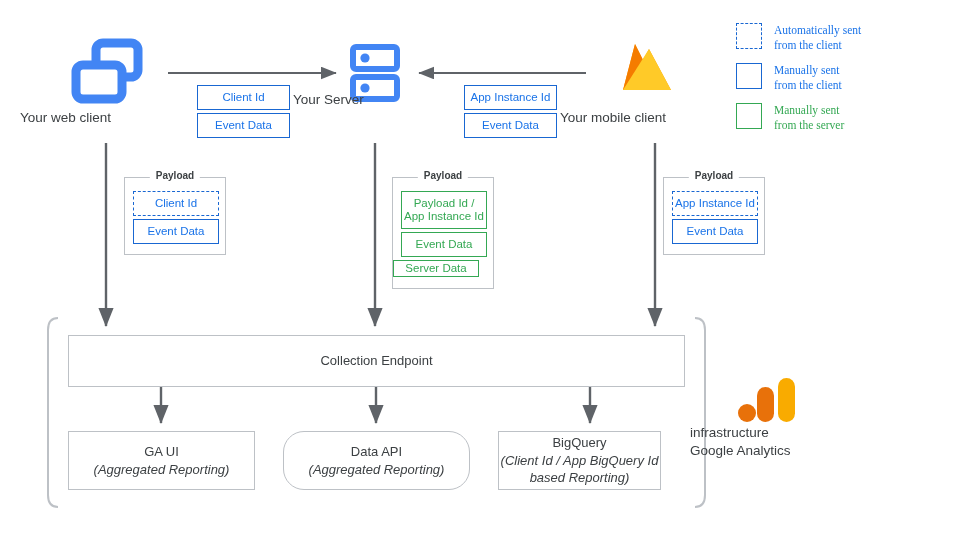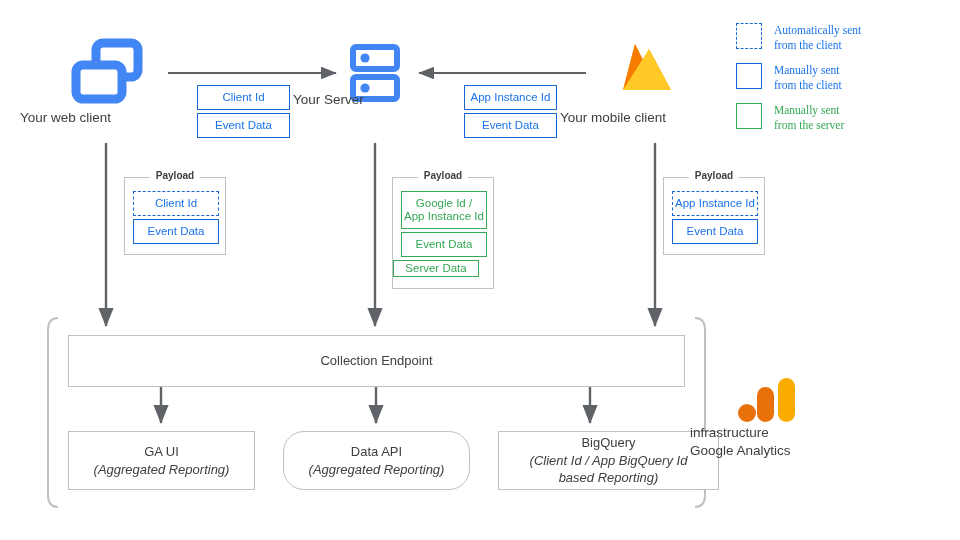--- a/index.html
+++ b/index.html
@@ -112,21 +112,21 @@
 
 <div class="abs payload" style="left:124px;top:177px;width:102px;height:78px;">
   <div class="payload-title">Payload</div>
   <div class="chip dashed" style="position:absolute;left:8px;top:13px;width:86px;height:25px;">Client Id</div>
   <div class="chip" style="position:absolute;left:8px;top:41px;width:86px;height:25px;">Event Data</div>
 </div>
 
 <div class="abs payload" style="left:392px;top:177px;width:102px;height:112px;">
   <div class="payload-title">Payload</div>
   <div class="chip green" style="position:absolute;left:8px;top:13px;width:86px;height:38px;flex-direction:column;">
-    <span>Google Id /</span>
+    <span>Payload Id /</span>
     <span>App Instance Id</span>
   </div>
   <div class="chip green" style="position:absolute;left:8px;top:54px;width:86px;height:25px;">Event Data</div>
   <div class="chip green" style="position:absolute;left:0;top:82px;width:86px;height:17px;">Server Data</div>
 </div>
 
 <div class="abs payload" style="left:663px;top:177px;width:102px;height:78px;">
   <div class="payload-title">Payload</div>
   <div class="chip dashed" style="position:absolute;left:8px;top:13px;width:86px;height:25px;">App Instance Id</div>
   <div class="chip" style="position:absolute;left:8px;top:41px;width:86px;height:25px;">Event Data</div>
@@ -165,21 +165,21 @@
 <div class="abs gbox" style="left:68px;top:431px;width:187px;height:59px;flex-direction:column;">
   <div>GA UI</div>
   <div class="it">(Aggregated Reporting)</div>
 </div>
 
 <div class="abs gbox" style="left:283px;top:431px;width:187px;height:59px;flex-direction:column;border-radius:21px;">
   <div>Data API</div>
   <div class="it">(Aggregated Reporting)</div>
 </div>
 
-<div class="abs gbox" style="left:498px;top:431px;width:221px;height:59px;flex-direction:column;">
+<div class="abs gbox" style="left:498px;top:431px;width:163px;height:59px;flex-direction:column;">
   <div>BigQuery</div>
   <div class="it">(Client Id / App BigQuery Id</div>
   <div class="it">based Reporting)</div>
 </div>
 
 <svg class="abs" style="left:738px;top:378px;width:62px;height:44px;" viewBox="0 0 62 44">
   <rect x="40" y="0" width="17" height="44" rx="8.5" fill="#f9ab00"></rect>
   <rect x="19" y="9" width="17" height="35" rx="8.5" fill="#e8710a"></rect>
   <circle cx="9" cy="35" r="9" fill="#e8710a"></circle>
 </svg>

